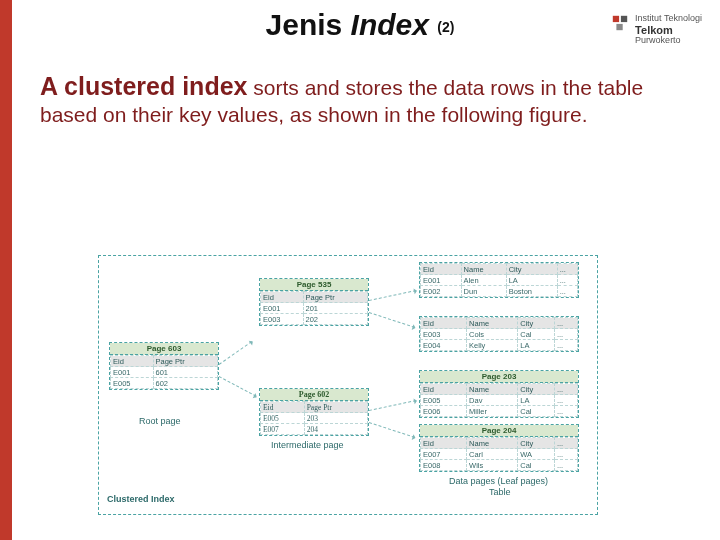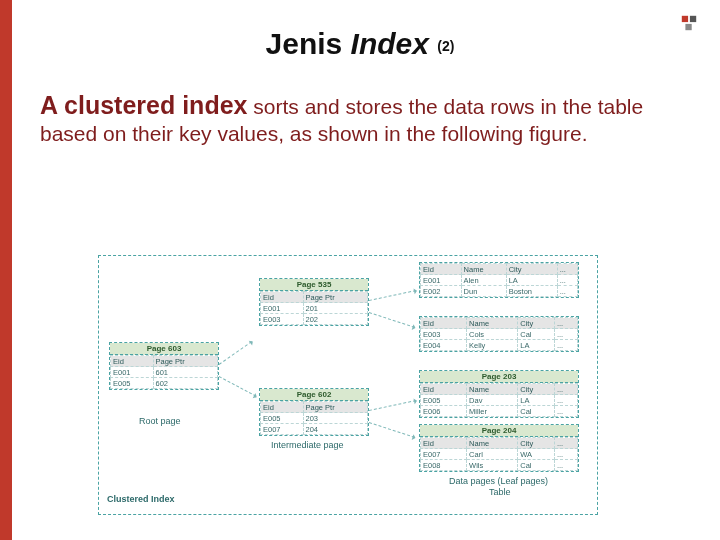--- a/index.html
+++ b/index.html
@@ -29,21 +29,21 @@
     display: inline-block;
     width: 18px; height: 18px;
     vertical-align: top;
     margin-right: 4px;
   }
   .logo .mark svg { width: 18px; height: 18px; }
   .logo .txt { display: inline-block; vertical-align: top; }
   .logo .brand { font-weight: bold; font-size: 11px; color: #333; }
   .title {
     text-align: center;
-    margin-top: 27px;
+    margin-top: 8px;
     font-size: 30px;
     font-weight: bold;
     color: #111;
   }
   .title .italic { font-style: italic; }
   .title .sub { font-size: 14px; font-weight: bold; vertical-align: middle; }
   .body-text {
     margin: 28px 40px 14px 40px;
     font-size: 21px;
     color: #7f1d1d;
@@ -110,20 +110,25 @@
 <div class="red-accent"></div>
 
 <div class="logo">
   <span class="mark">
     <svg viewBox="0 0 20 20">
         <rect x="2" y="2" width="7" height="7" fill="#c0392b"></rect>
         <rect x="11" y="2" width="7" height="7" fill="#555"></rect>
         <rect x="6" y="11" width="7" height="7" fill="#888"></rect>
       </svg>
   </span>
+  <span class="txt">
+    <div>Institut Teknologi</div>
+    <div class="brand">Telkom</div>
+    <div>Purwokerto</div>
+  </span>
 </div>
 
 <div class="title">
   <span>Jenis</span>
   <span class="italic">Index</span>
   <span class="sub">(2)</span>
 </div>
 
 <div class="body-text">
   <span class="lead">A clustered index</span><span> sorts and stores the data rows in the table based on their key values, as shown in the following figure.</span>
@@ -164,21 +169,21 @@
             <td>E001</td>
             <td>201</td>
           </tr>
       <tr>
             <td>E003</td>
             <td>202</td>
           </tr>
     </tbody>
       </table>
   </div>
-  <div class="page-box" style="left:160px; top:132px; width:110px;">
+  <div class="page-box" style="left:160px; top:132px; width:110px;font-family:Liberation Serif, serif;">
     <div class="page-head">Page 602</div>
     <table class="page-tbl">
       <tbody>
           <tr>
             <th>Eid</th>
             <th>Page Ptr</th>
           </tr>
       <tr>
             <td>E005</td>
             <td>203</td>

